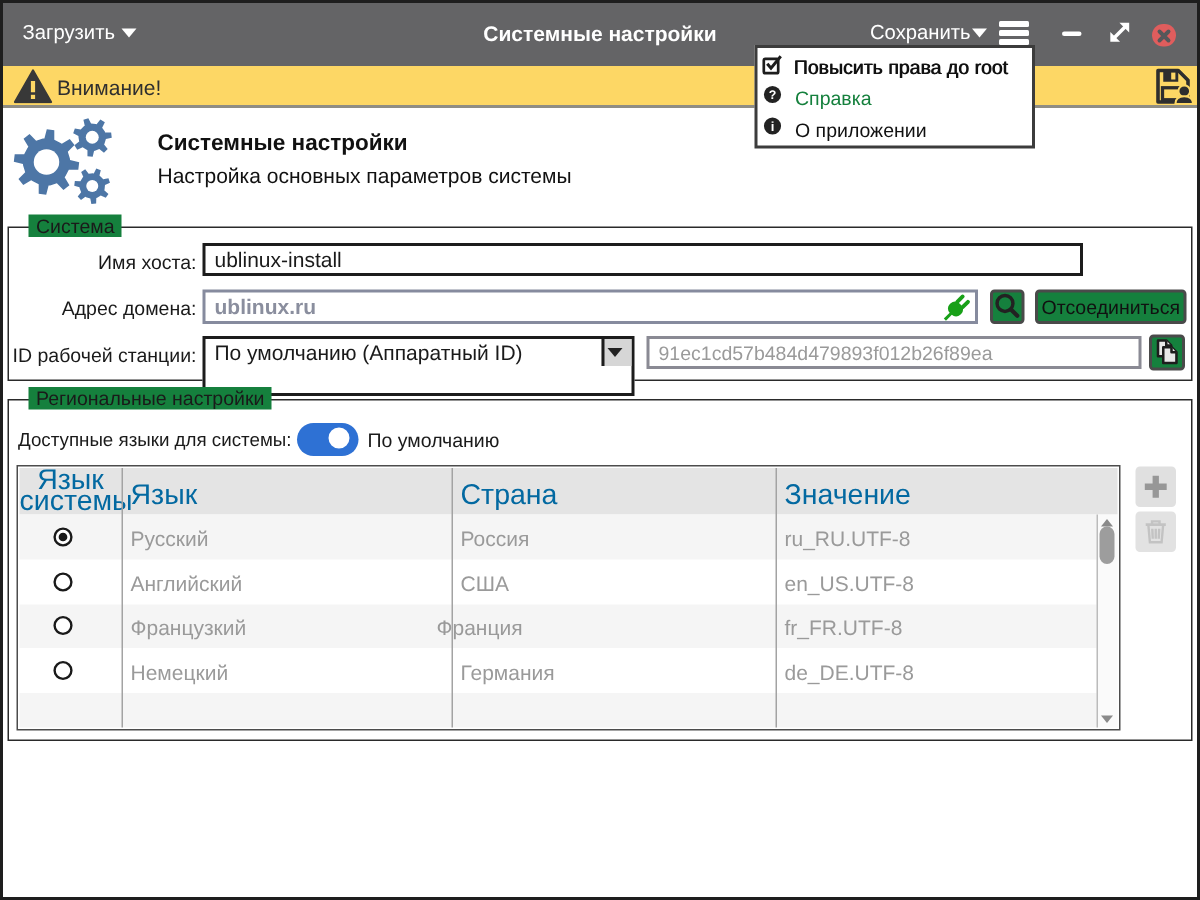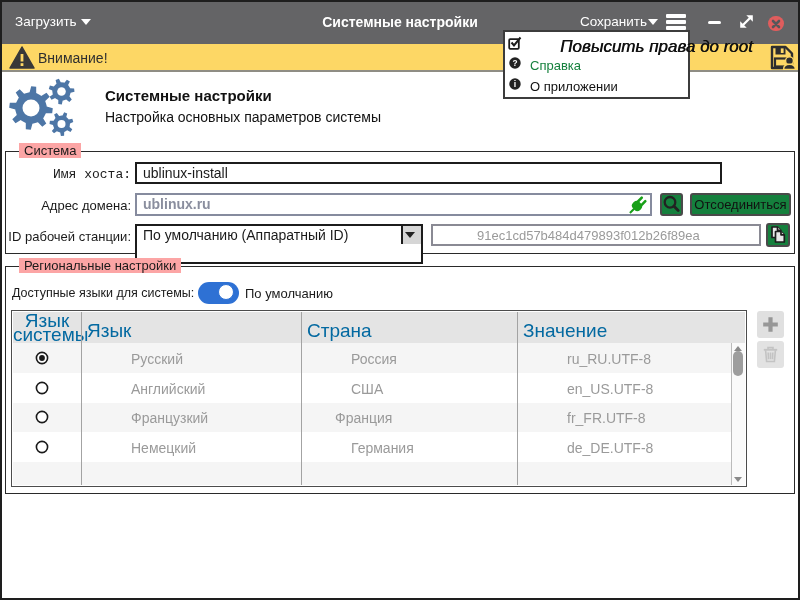--- a/index.html
+++ b/index.html
@@ -7,26 +7,26 @@
 .abs{position:absolute;}
 
 #topbar{left:0;top:0;width:800px;height:44px;background:#646466;}
 .tri-down{display:inline-block;width:0;height:0;border-left:5px solid transparent;border-right:5px solid transparent;border-top:6px solid #fff;}
 
 #warnbar{left:0;top:44px;width:800px;height:28px;background:#fdd765;border-bottom:2px solid #8f8d84;}
 
 #menu{left:503px;top:30px;width:187px;height:69px;background:#fff;border:2px solid #3c3c3c;z-index:50;}
 
 .fs{border:1.5px solid #2a2a2a;}
-.fs .lg{position:absolute;top:-9px;left:13px;background:#fca5a5;padding:0 5px;font-size:13px;color:#1a1a1a;}
+.fs .lg{position:absolute;top:-9px;left:13px;background:#15803d;padding:0 5px;font-size:13px;color:#1a1a1a;}
 .lbl{font-size:13px;color:#1a1a1a;text-align:right;width:125px;left:6px;}
 .inp{border:2px solid #1c1c1c;background:#fff;font-size:14px;color:#1a1a1a;line-height:19px;padding-left:6px;}
 .btn{background:#15803d;border:2px solid #4a4a4a;border-radius:3px;text-align:center;}
 
-.gray{color:#9a9a9a;padding-left:44px;}
+.gray{color:#9a9a9a;}
 .hdr{color:#0369a1;font-size:19px;}
 </style></head>
 <body>
 
 <div id="topbar" class="abs"></div>
 <div class="abs" style="left:15px;top:14px;color:#fff;font-size:13.5px;">Загрузить</div>
 <div class="abs tri-down" style="left:81px;top:19px;"></div>
 <div class="abs" style="left:0;top:14px;width:800px;text-align:center;color:#fff;font-size:14px;font-weight:bold;">Системные настройки</div>
 <div class="abs" style="left:580px;top:14px;color:#fff;font-size:13.5px;">Сохранить</div>
 <div class="abs tri-down" style="left:648px;top:19px;"></div>
@@ -63,21 +63,21 @@
  <rect x="5" y="13.5" width="12.5" height="8" fill="none" stroke="#2e2e2e" stroke-width="2.2"></rect>
  <circle cx="19.5" cy="15.8" r="3.9" fill="#2e2e2e" stroke="#fdd765" stroke-width="1.4"></circle>
  <path d="M13.6,24.4 C13.6,20.6 16.3,19.2 19.5,19.2 C22.7,19.2 25.4,20.6 25.4,24.4 Z" fill="#2e2e2e" stroke="#fdd765" stroke-width="1.4"></path>
 </svg>
 
 <div id="menu" class="abs"></div>
 <svg class="abs" style="left:508px;top:36px;z-index:60;" width="15" height="14" viewBox="0 0 15 14">
  <rect x="1.2" y="3.2" width="9.6" height="9.6" fill="none" stroke="#1d1d1d" stroke-width="1.8" rx="1"></rect>
  <path d="M3.5,6.5 L6,9.5 L12.5,1.5" fill="none" stroke="#1d1d1d" stroke-width="2"></path>
 </svg>
-<div class="abs" style="left:560px;top:37px;font-size:17px;color:#111;text-shadow:0.5px 0 0 #111;z-index:60;font-style:italic;">Повысить права до root</div>
+<div class="abs" style="left:529px;top:37px;font-size:13px;color:#111;text-shadow:0.5px 0 0 #111;z-index:60;">Повысить права до root</div>
 <circle>
 <svg class="abs" style="left:509px;top:57px;z-index:60;" width="12" height="12" viewBox="0 0 13 13">
  <circle cx="6.5" cy="6.5" r="6.2" fill="#222"></circle>
  <text x="6.5" y="9.6" font-size="9" font-weight="bold" fill="#fff" text-anchor="middle" font-family="Liberation Sans">?</text>
 </svg>
 <div class="abs" style="left:530px;top:58px;font-size:13px;color:#15803d;z-index:60;">Справка</div>
 <svg class="abs" style="left:509px;top:78px;z-index:60;" width="12" height="12" viewBox="0 0 13 13">
  <circle cx="6.5" cy="6.5" r="6.2" fill="#222"></circle>
  <text x="6.5" y="9.8" font-size="9.5" font-weight="bold" fill="#fff" text-anchor="middle" font-family="Liberation Sans">i</text>
 </svg>
@@ -90,21 +90,21 @@
  <circle cx="61.5" cy="16.5" r="4.3" fill="#fff"></circle>
  <path d="M61.9,40.5 L62.5,40.6 L64.2,37.3 L67.2,38.5 L66.3,42.0 L68.4,44.0 L68.4,44.0 L68.7,44.5 L72.3,43.8 L73.3,46.9 L70.0,48.4 L69.7,51.3 L69.7,51.3 L69.5,51.9 L72.3,54.3 L70.5,56.9 L67.2,55.3 L64.8,56.8 L64.8,56.8 L64.2,57.0 L64.1,60.7 L60.9,61.0 L60.2,57.4 L57.4,56.5 L57.4,56.5 L56.9,56.2 L54.0,58.3 L51.8,56.0 L54.1,53.2 L53.1,50.5 L53.1,50.5 L53.0,49.9 L49.5,48.9 L49.9,45.7 L53.6,45.8 L55.1,43.4 L55.1,43.4 L55.5,42.9 L54.1,39.6 L56.8,37.9 L59.1,40.9 L61.9,40.5 Z" fill="#4d76a6"></path>
  <circle cx="61.5" cy="49" r="4" fill="#fff"></circle>
 </svg>
 <div class="abs" style="left:105px;top:87px;font-size:15px;font-weight:bold;color:#111;">Системные настройки</div>
 <div class="abs" style="left:105px;top:109px;font-size:14px;color:#111;">Настройка основных параметров системы</div>
 
 <div class="abs fs" style="left:5px;top:151px;width:790px;height:103px;">
   <span class="lg">Система</span>
 </div>
-<div class="abs lbl" style="top:167px;font-family:Liberation Mono, monospace;">Имя хоста:</div>
+<div class="abs lbl" style="top:167px;">Имя хоста:</div>
 <div class="abs inp" style="left:135px;top:162px;width:587px;height:22px;">ublinux-install</div>
 <div class="abs lbl" style="top:198px;">Адрес домена:</div>
 <div class="abs inp" style="left:135px;top:193px;width:517px;height:23px;border-color:#868b9e;color:#8a8e9e;font-weight:bold;">ublinux.ru</div>
 <svg class="abs" style="left:626px;top:195px;" width="26" height="22" viewBox="0 0 26 22">
  <g transform="rotate(-45 11 11)">
   <line x1="1" y1="11" x2="7" y2="11" stroke="#18a018" stroke-width="2"></line>
   <rect x="6.5" y="6" width="9" height="10" rx="4" fill="#18a018"></rect>
   <rect x="14" y="7.2" width="7.5" height="2.6" rx="1.2" fill="#18a018"></rect>
   <rect x="14" y="12.2" width="7.5" height="2.6" rx="1.2" fill="#18a018"></rect>
  </g>

